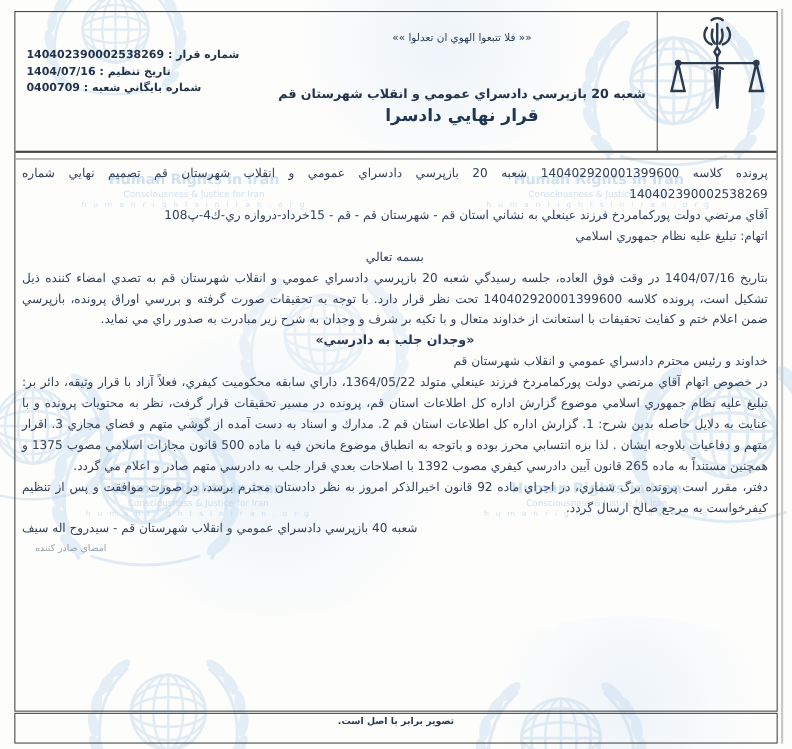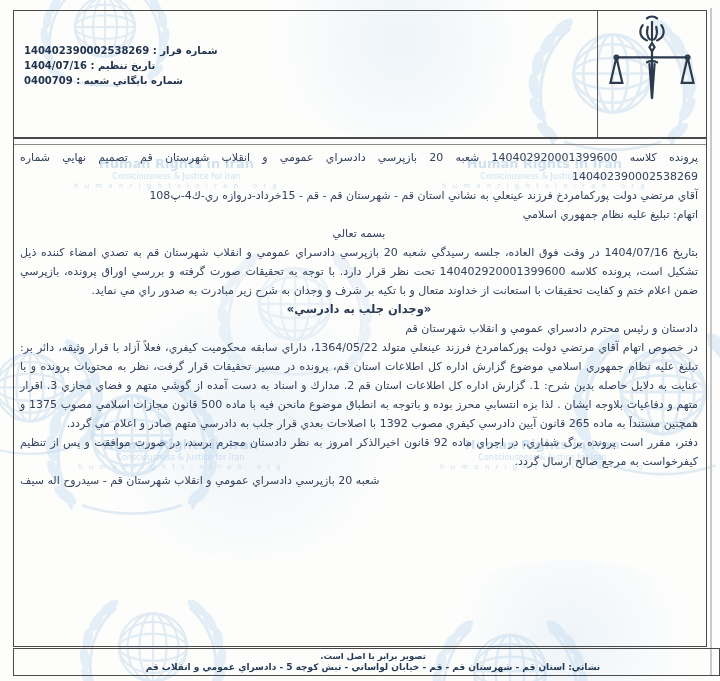--- a/index.html
+++ b/index.html
@@ -57,21 +57,21 @@
   .p-center{text-align:center;text-align-last:center;}
   .p-basmala{margin-top:12px;margin-bottom:5px;}
   .p-ruling-title{margin-top:17px;margin-bottom:10px;font-weight:bold;font-size:11.5px;color:#2a3a55;}
   .p-issuer{margin-top:7px;text-align:left;text-align-last:left;}
   .p-signature{margin-top:15px;text-align:left;text-align-last:left;
     font-size:8.5px;color:#97a3b1;padding-left:12px;}
   
   .footer-box{
     position:absolute;left:13px;top:648px;width:692px;height:26px;
     border:1.4px solid #4a4a4a;text-align:center;direction:rtl;
-    color:#243a55;font-weight:bold;padding-left:13px;
+    color:#243a55;font-weight:bold;
   }
   .footer-line1{font-size:8.5px;margin-top:2px;line-height:11px;}
   .footer-line2{font-size:9px;line-height:11px;}
 </style>
 </head>
 <body>
 
 <div class="page">
 
   <svg width="0" height="0" style="position:absolute" aria-hidden="true">
@@ -176,20 +176,25 @@
   <div class="edge-shadow"></div>
 
   <div class="doc-frame">
 
     <div class="header-meta">
       <div>شماره قرار : 140402390002538269</div>
       <div>تاريخ تنظيم : 1404/07/16</div>
       <div>شماره بايگاني شعبه : 0400709</div>
     </div>
 
+    <div class="header-center">
+      <div class="verse">«« فلا تتبعوا الهوي ان تعدلوا »»</div>
+      <div class="branch-line">شعبه 20 بازپرسي دادسراي عمومي و انقلاب شهرستان قم</div>
+      <div class="doc-title">قرار نهايي دادسرا</div>
+    </div>
 
     <div class="emblem-box">
       <svg width="86" height="100" viewBox="0 0 100 118">
         <g stroke="#2c3a50" fill="none" stroke-width="2.6" stroke-linecap="round">
 
           <path d="M50 8 L50 30"></path>
           <path d="M39 12 C34 19 36 27 44 30"></path>
           <path d="M61 12 C66 19 64 27 56 30"></path>
           <path d="M45 14 C43.5 20 44.5 26 47.5 29"></path>
           <path d="M55 14 C56.5 20 55.5 26 52.5 29"></path>
@@ -214,25 +219,25 @@
     <div class="hdr-line1"></div>
     <div class="hdr-line2"></div>
 
     <div class="body-area">
       <p class="p-case">پرونده كلاسه 140402920001399600 شعبه 20 بازپرسي دادسراي عمومي و انقلاب شهرستان قم تصميم نهايي شماره 140402390002538269</p>
       <p>آقاي مرتضي دولت پوركمامردخ فرزند عينعلي به نشاني استان قم - شهرستان قم - قم - 15خرداد-دروازه ري-ك4-پ108</p>
       <p>اتهام: تبليغ عليه نظام جمهوري اسلامي</p>
       <p class="p-center p-basmala">بسمه تعالي</p>
       <p>بتاريخ 1404/07/16 در وقت فوق العاده، جلسه رسيدگي شعبه 20 بازپرسي دادسراي عمومي و انقلاب شهرستان قم به تصدي امضاء كننده ذيل تشكيل است، پرونده كلاسه 140402920001399600 تحت نظر قرار دارد. با توجه به تحقيقات صورت گرفته و بررسي اوراق پرونده، بازپرسي ضمن اعلام ختم و كفايت تحقيقات با استعانت از خداوند متعال و با تكيه بر شرف و وجدان به شرح زير مبادرت به صدور راي مي نمايد.</p>
       <p class="p-center p-ruling-title">«وجدان جلب به دادرسي»</p>
-      <p>دادستان و رئيس محترم دادسراي عمومي و انقلاب شهرستان قم</p>
+      <p>خداوند و رئيس محترم دادسراي عمومي و انقلاب شهرستان قم</p>
       <p>در خصوص اتهام آقاي مرتضي دولت پوركمامردخ فرزند عينعلي متولد 1364/05/22، داراي سابقه محكوميت كيفري، فعلاً آزاد با قرار وثيقه، دائر بر: تبليغ عليه نظام جمهوري اسلامي موضوع گزارش اداره كل اطلاعات استان قم، پرونده در مسير تحقيقات قرار گرفت، نظر به محتويات پرونده و با عنايت به دلايل حاصله بدين شرح: 1. گزارش اداره كل اطلاعات استان قم 2. مدارك و اسناد به دست آمده از گوشي متهم و فضاي مجازي 3. اقرار متهم و دفاعيات بلاوجه ايشان . لذا بزه انتسابي محرز بوده و باتوجه به انطباق موضوع مانحن فيه با ماده 500 قانون مجازات اسلامي مصوب 1375 و همچنين مستنداً به ماده 265 قانون آيين دادرسي كيفري مصوب 1392 با اصلاحات بعدي قرار جلب به دادرسي متهم صادر و اعلام مي گردد.</p>
       <p>دفتر، مقرر است پرونده برگ شماري، در اجراي ماده 92 قانون اخيرالذكر امروز به نظر دادستان محترم برسد، در صورت موافقت و پس از تنظيم كيفرخواست به مرجع صالح ارسال گردد.</p>
-      <p class="p-issuer">شعبه 20 بازپرسي دادسراي عمومي و انقلاب شهرستان قم - سيدروح اله سيف</p>
+      <p class="p-issuer">شعبه 40 بازپرسي دادسراي عمومي و انقلاب شهرستان قم - سيدروح اله سيف</p>
+      <p class="p-signature">امضاي صادر كننده</p>
     </div>
   </div>
 
   <div class="footer-box">
     <div class="footer-line1">تصوير برابر با اصل است.</div>
-    <div class="footer-line2">نشاني: استان قم - شهرستان قم - قم - خيابان لواساني - نبش كوچه 5 - دادسراي عمومي و انقلاب قم</div>
   </div>
 
 </div>
 
 </body></html>

